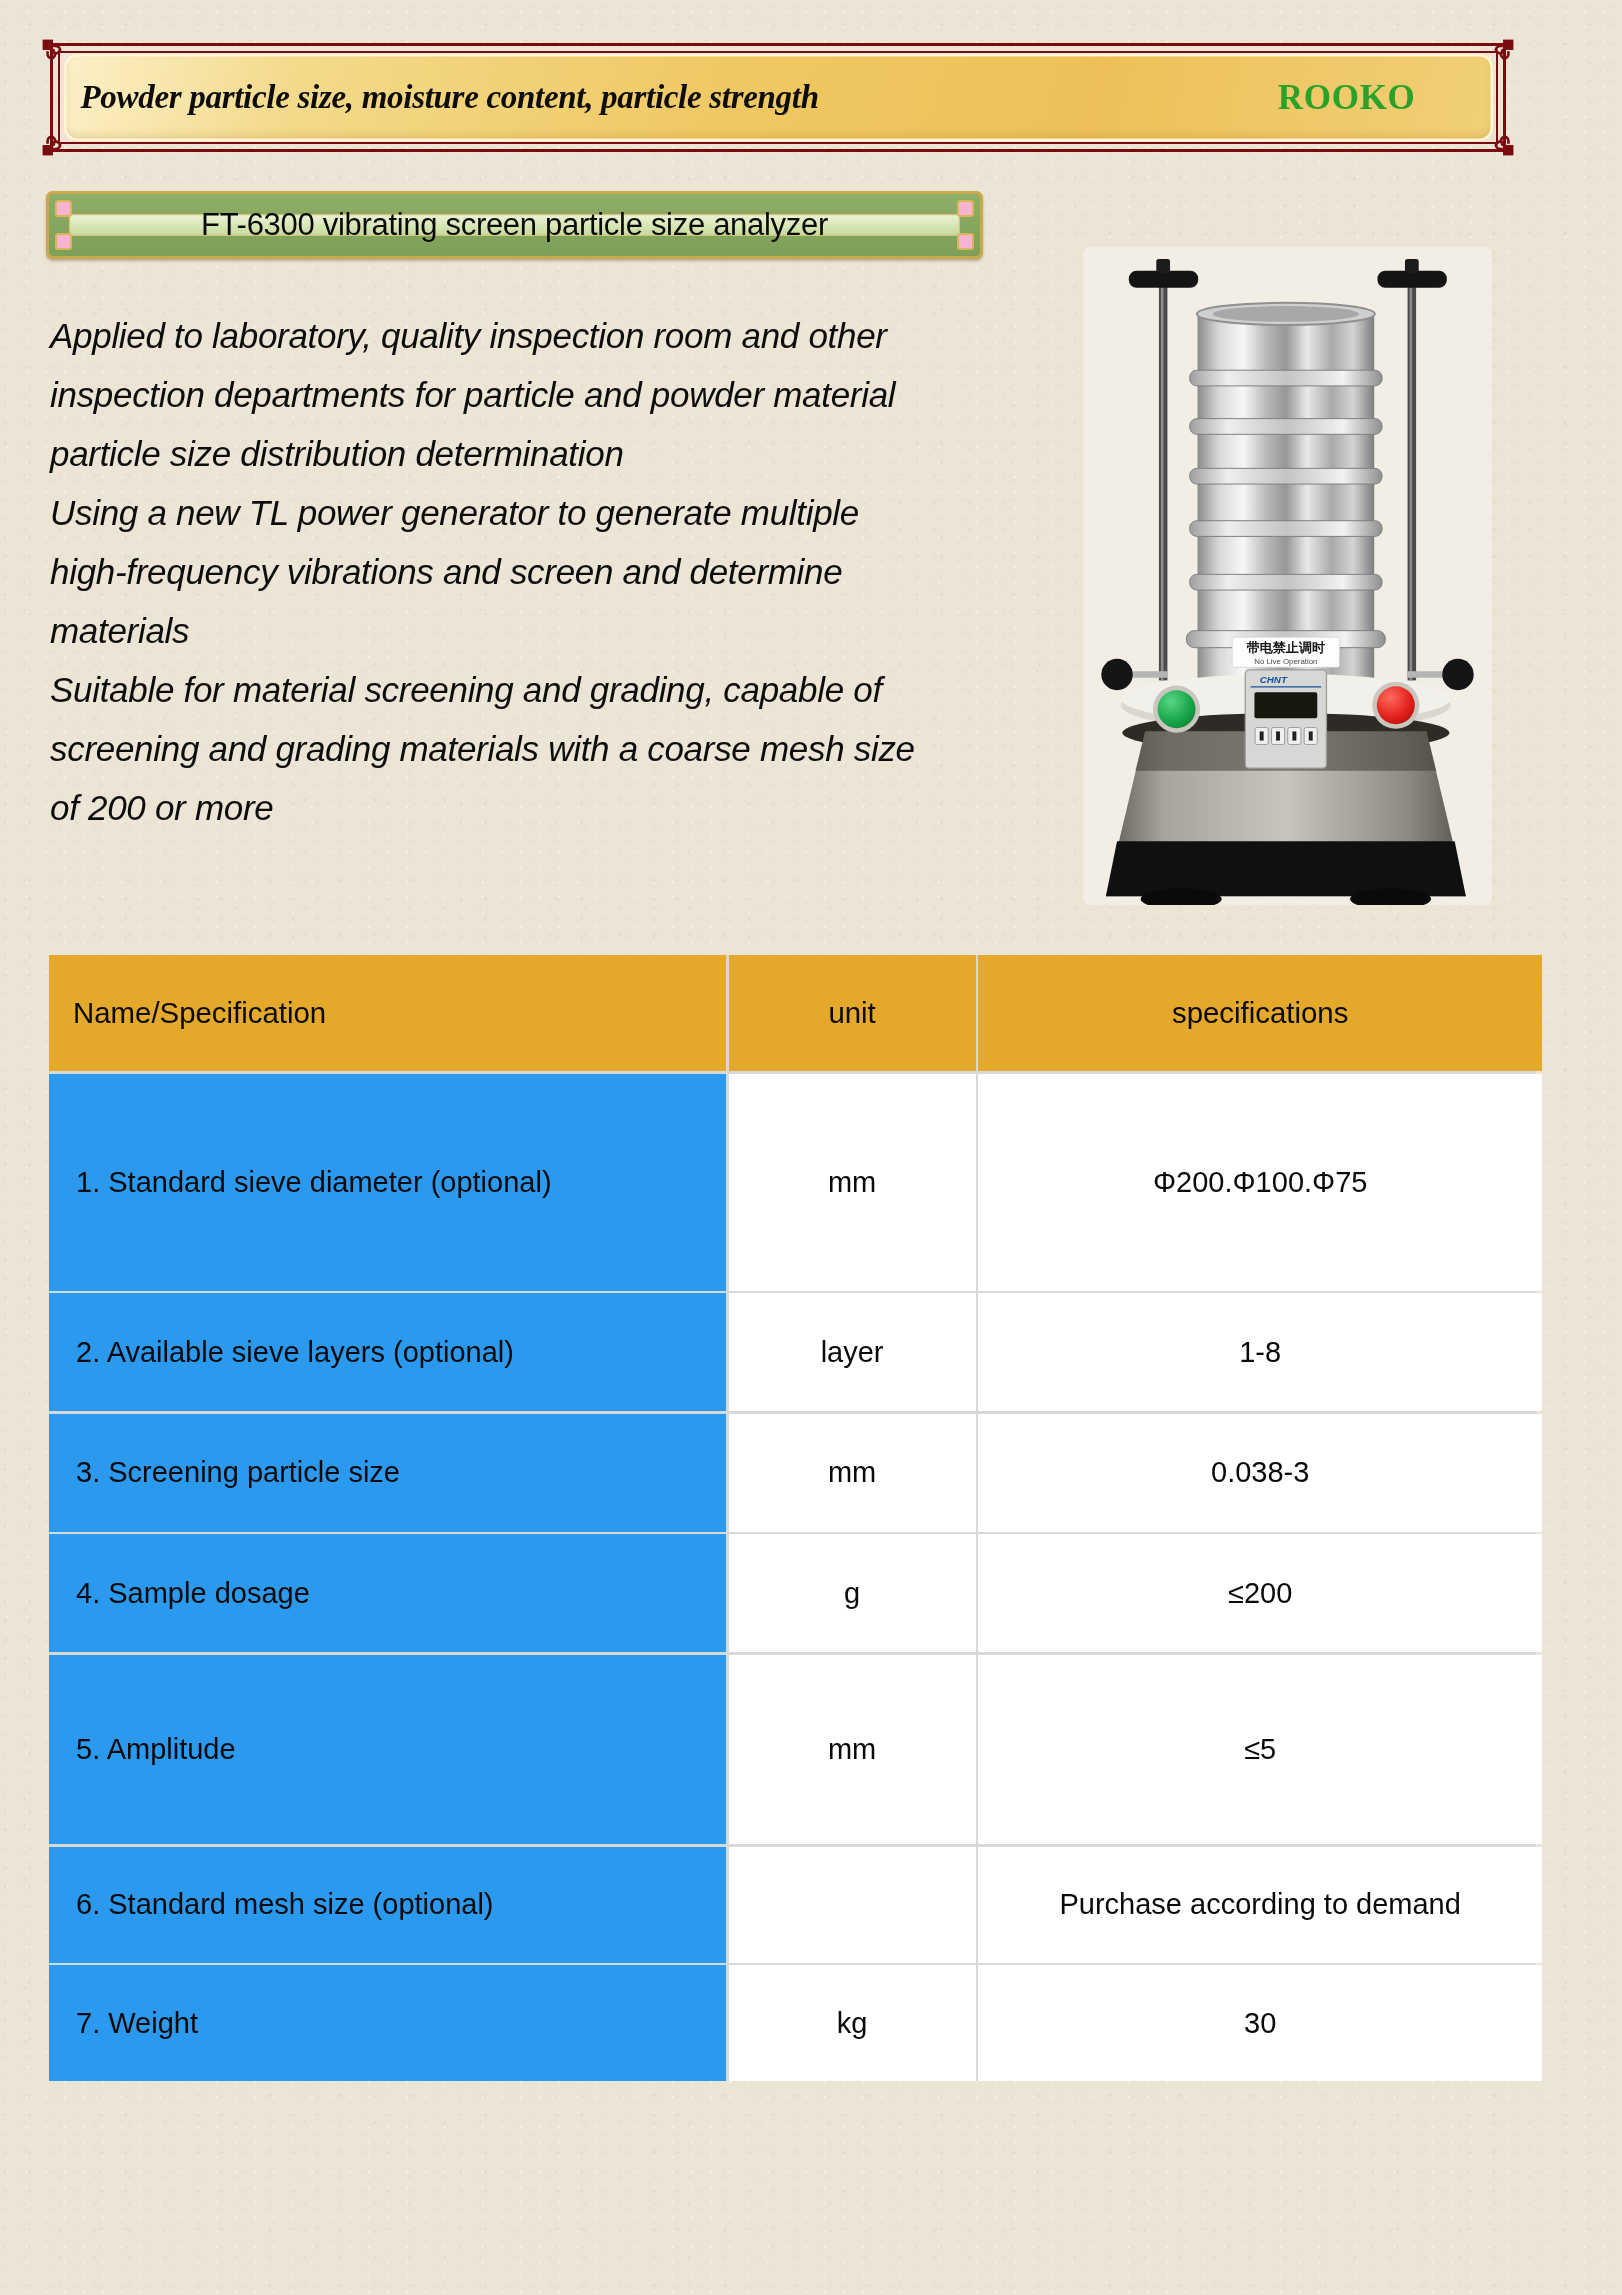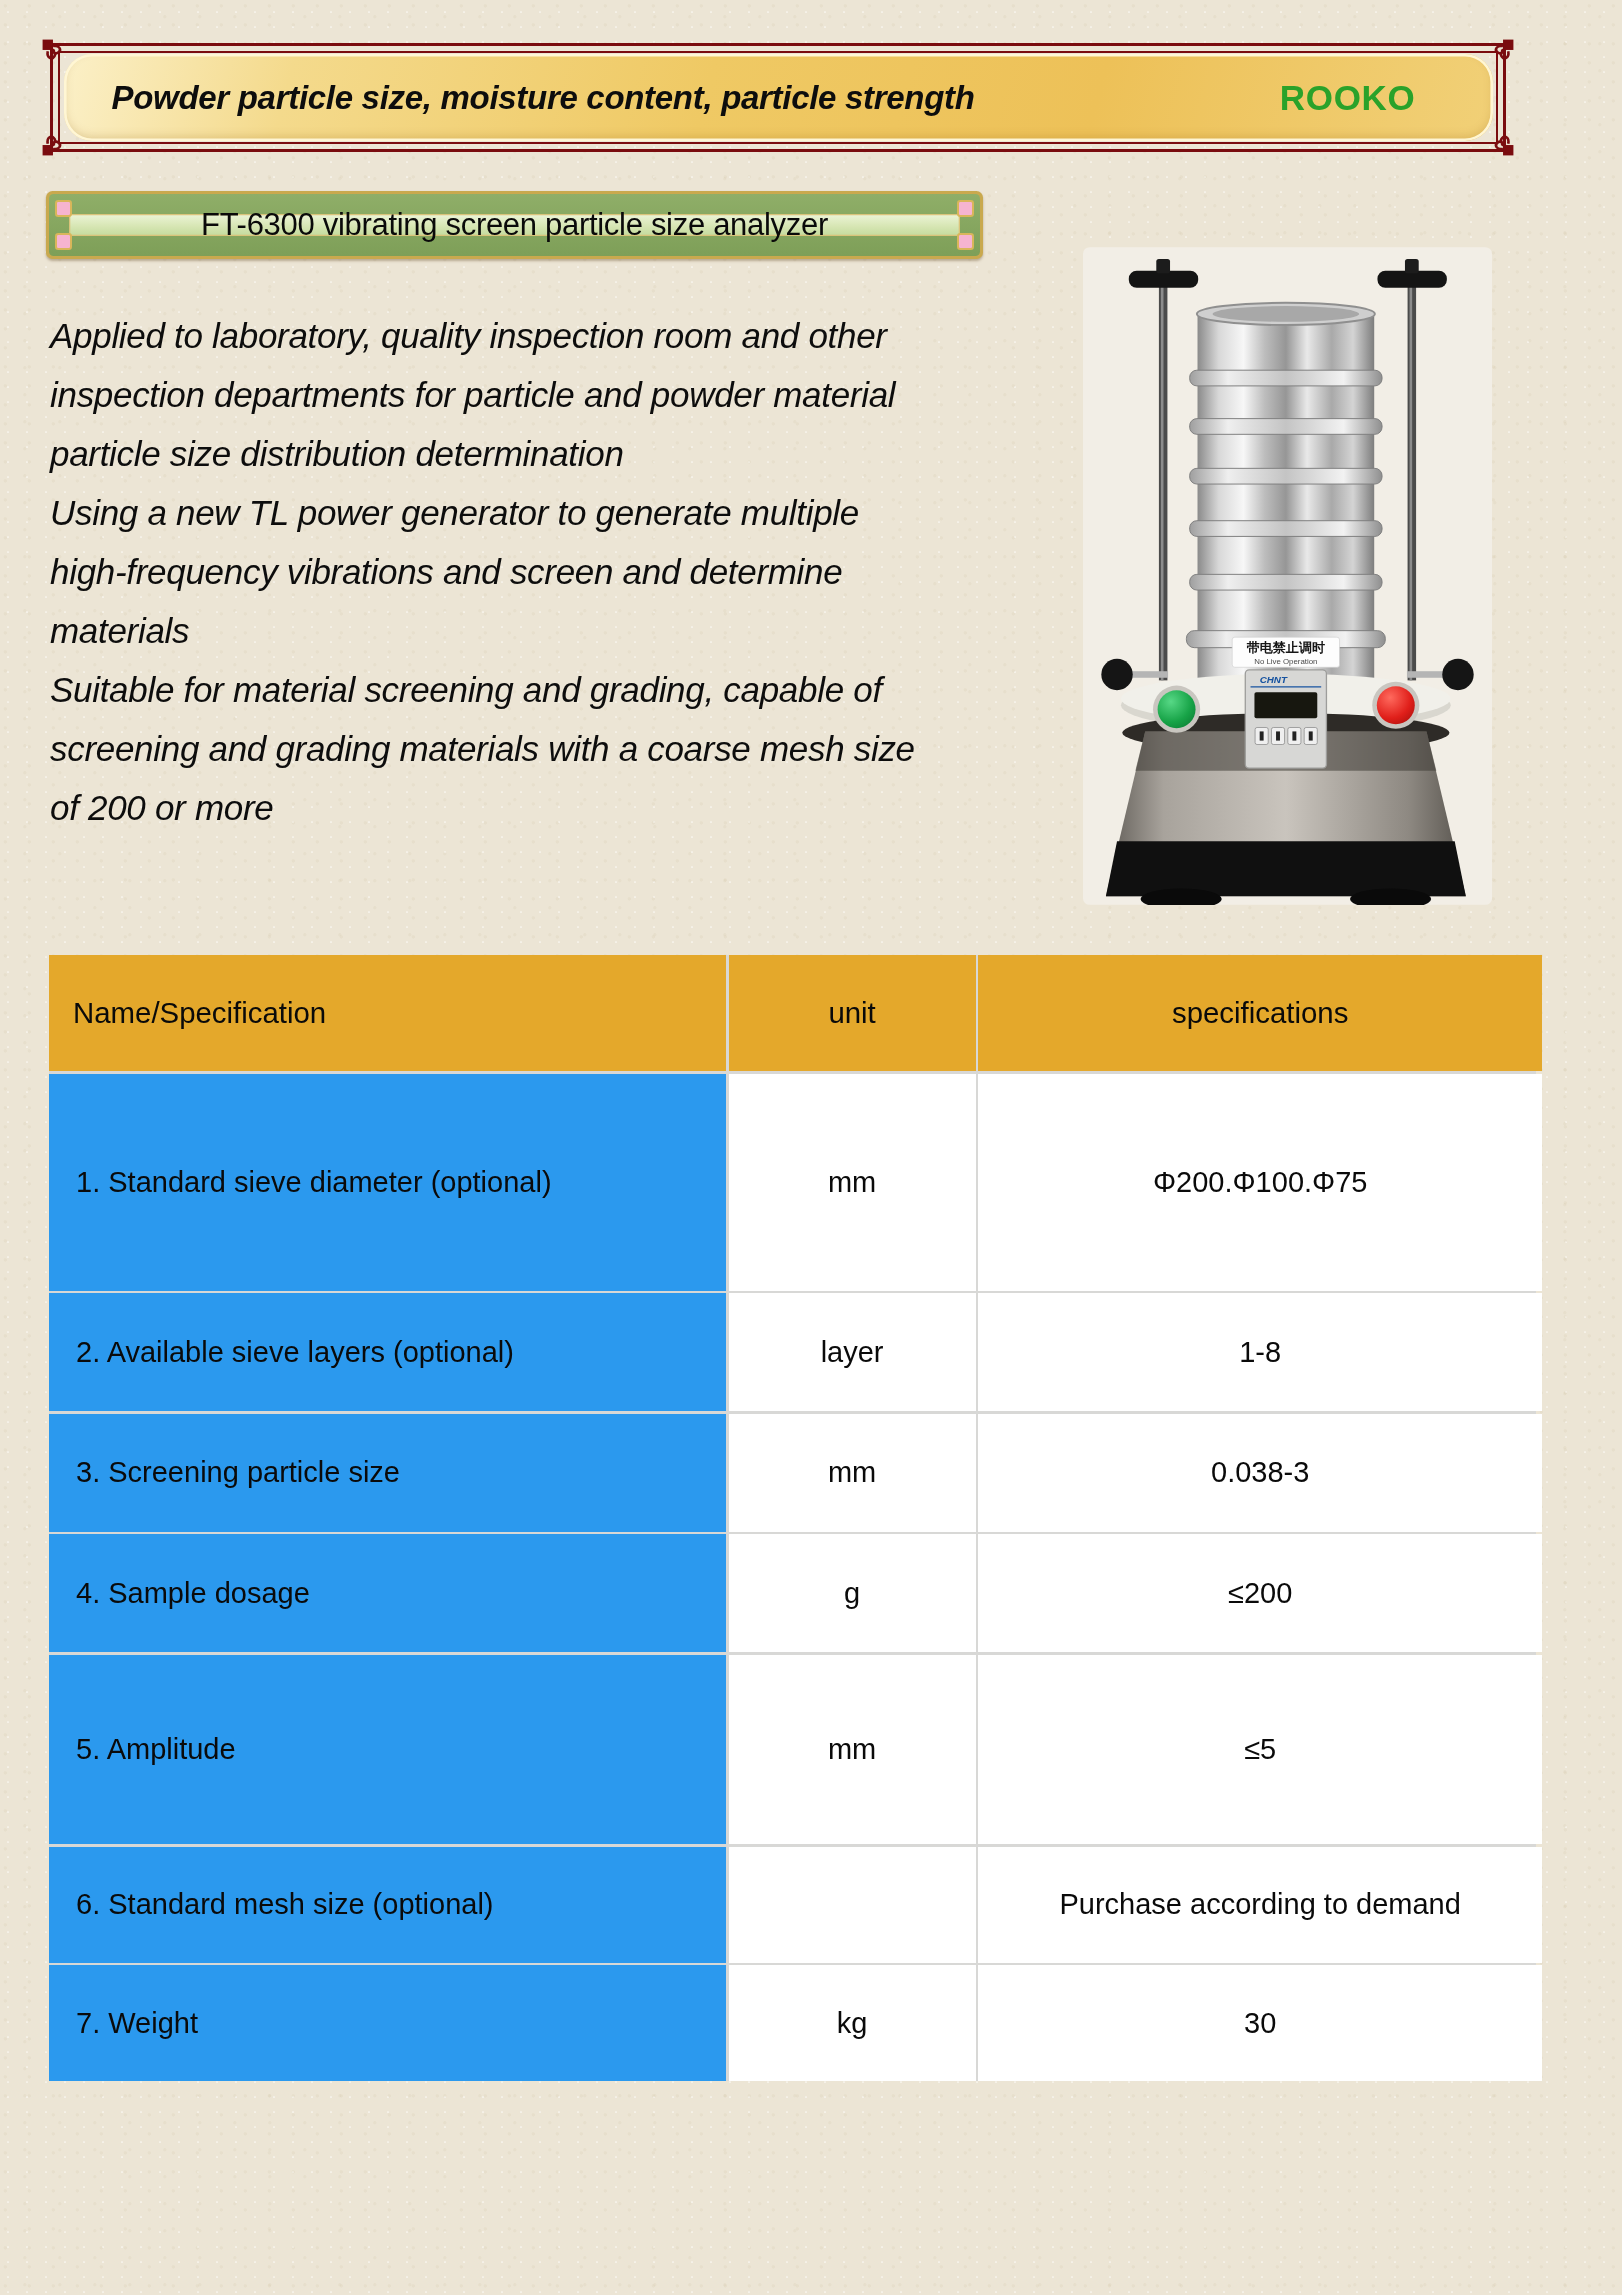--- a/index.html
+++ b/index.html
@@ -19,24 +19,24 @@
   .top-banner{
     position:absolute;left:50px;top:43px;width:1456px;height:109px;
     border:3.9px solid #7a0c0f;box-sizing:border-box;background:transparent;
   }
   .top-banner .inner-frame{
     position:absolute;inset:4.6px;border:2px solid #7a0c0f;
   }
   .gold-plate{
     position:absolute;inset:7.9px 10.5px;
     background:linear-gradient(105deg,#fbf0c8 0%,#f4da8c 16%,#efc964 45%,#edc158 72%,#f1d077 100%);
-    border-radius:28px;
+    border-radius:13px;
     box-shadow:inset 0 0 0 2.6px #fff6d4, inset 0 -3.9px 9.2px rgba(150,100,20,.25);
     display:flex;align-items:center;justify-content:space-between;
-    padding:0 77px 0 48px;box-sizing:border-box;
+    padding:0 77px 0 17px;box-sizing:border-box;font-family:Liberation Serif, serif;
   }
   .page-title{
     font-style:italic;font-weight:600;font-size:33px;letter-spacing:-0.3px;color:#0d0d0d;
   }
   .brand-logo{font-weight:bold;font-size:35px;letter-spacing:0.7px;color:#2aa22a;}
   .corner-orn{position:absolute;width:35px;height:35px;}
   .corner-orn svg{width:100%;height:100%;}
   .orn-tl{left:-13px;top:-9.2px;}
   .orn-tr{right:-13px;top:-9.2px;transform:scaleX(-1);}
   .orn-bl{left:-13px;bottom:-9.2px;transform:scaleY(-1);}

